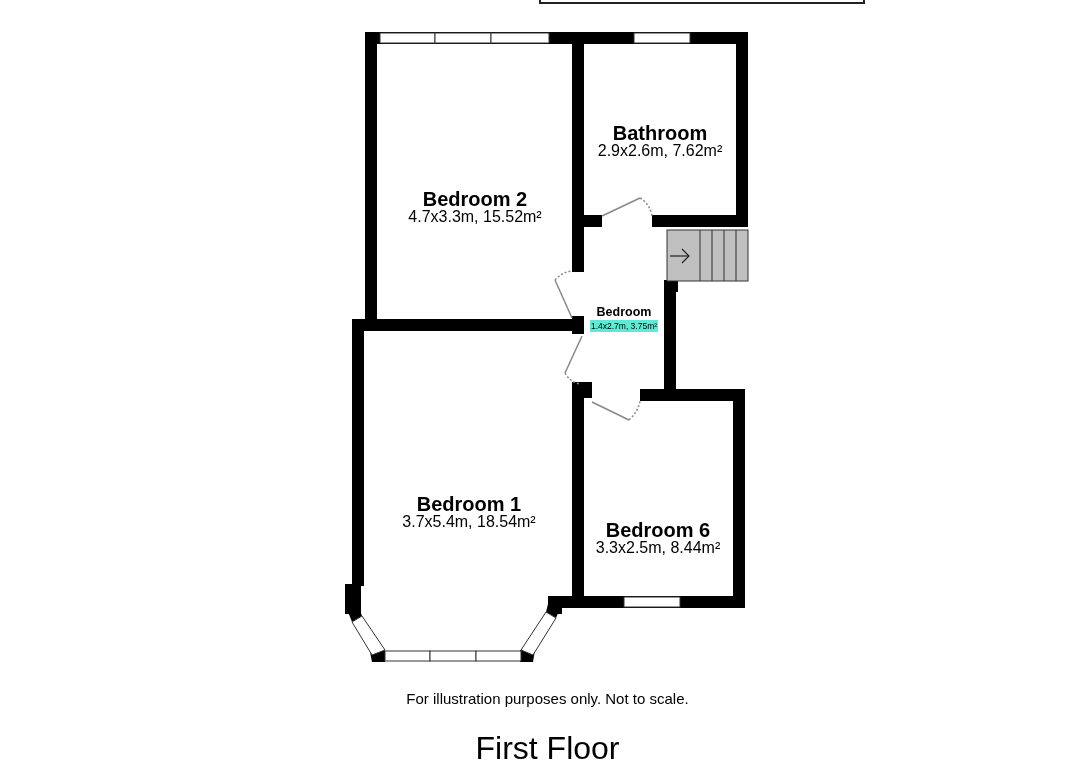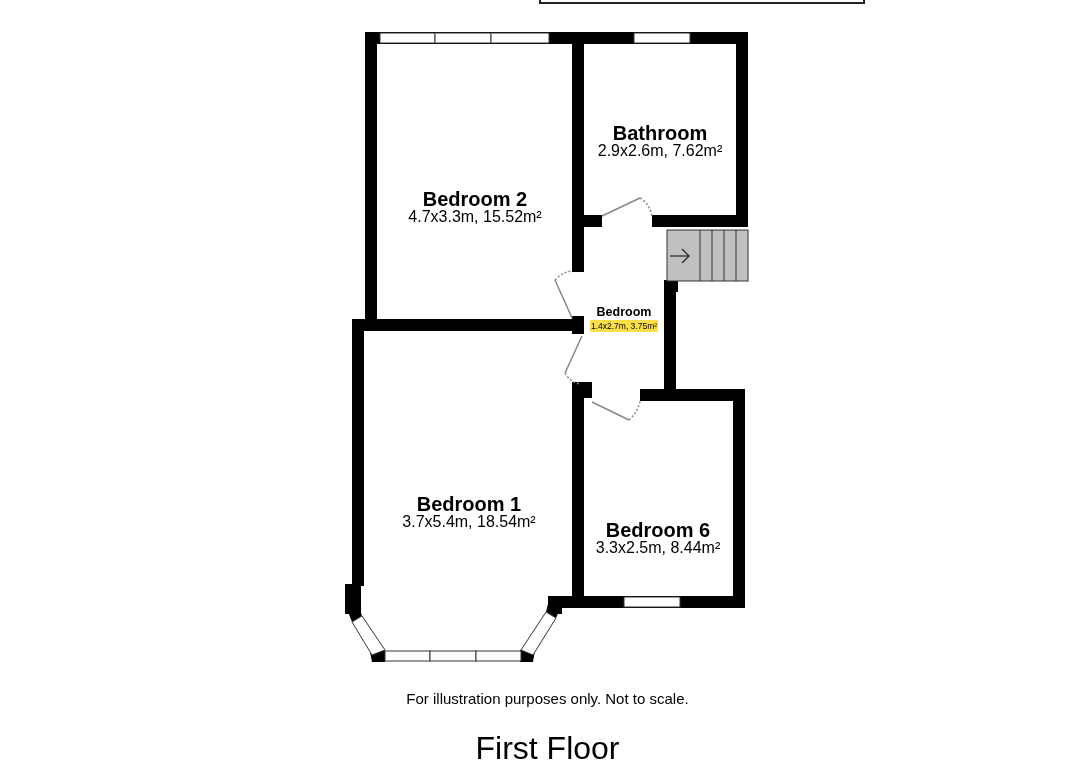--- a/index.html
+++ b/index.html
@@ -2,21 +2,21 @@
 <html><head>
   <meta charset="utf-8">
   <style>
     html, body { margin: 0; padding: 0; background: #ffffff; }
     body { width: 1088px; height: 772px; position: relative; overflow: hidden; font-family: "Liberation Sans", sans-serif; }
     .plan { position: absolute; left: 0; top: 0; width: 1088px; height: 772px; }
     .room-label { position: absolute; text-align: center; color: #000; transform: translateX(-50%); white-space: nowrap; }
     .room-name { font-weight: bold; font-size: 20px; line-height: 20px; display: block; }
     .room-dims { font-size: 16px; line-height: 15px; display: block; }
     .landing .room-name { font-size: 12.5px; line-height: 16px; }
-    .landing .room-dims { font-size: 8.5px; line-height: 12px; background: #fde047; padding: 0 1px; }
+    .landing .room-dims { font-size: 8.5px; line-height: 12px; background: #5eead4; padding: 0 1px; }
     .disclaimer { position: absolute; left: 0; width: 1095px; top: 690px; text-align: center; font-size: 15px; color: #000; }
     .floor-title { position: absolute; left: 0; width: 1095px; top: 730px; text-align: center; font-size: 32px; color: #000; }
     .top-box { position: absolute; left: 539px; top: -4px; width: 322px; height: 6px; border: 2px solid #222; border-top: none; }
   </style>
 </head>
 <body>
 
 <div class="top-box"></div>
 
 <svg class="plan" viewBox="0 0 1088 772" xmlns="http://www.w3.org/2000/svg">

